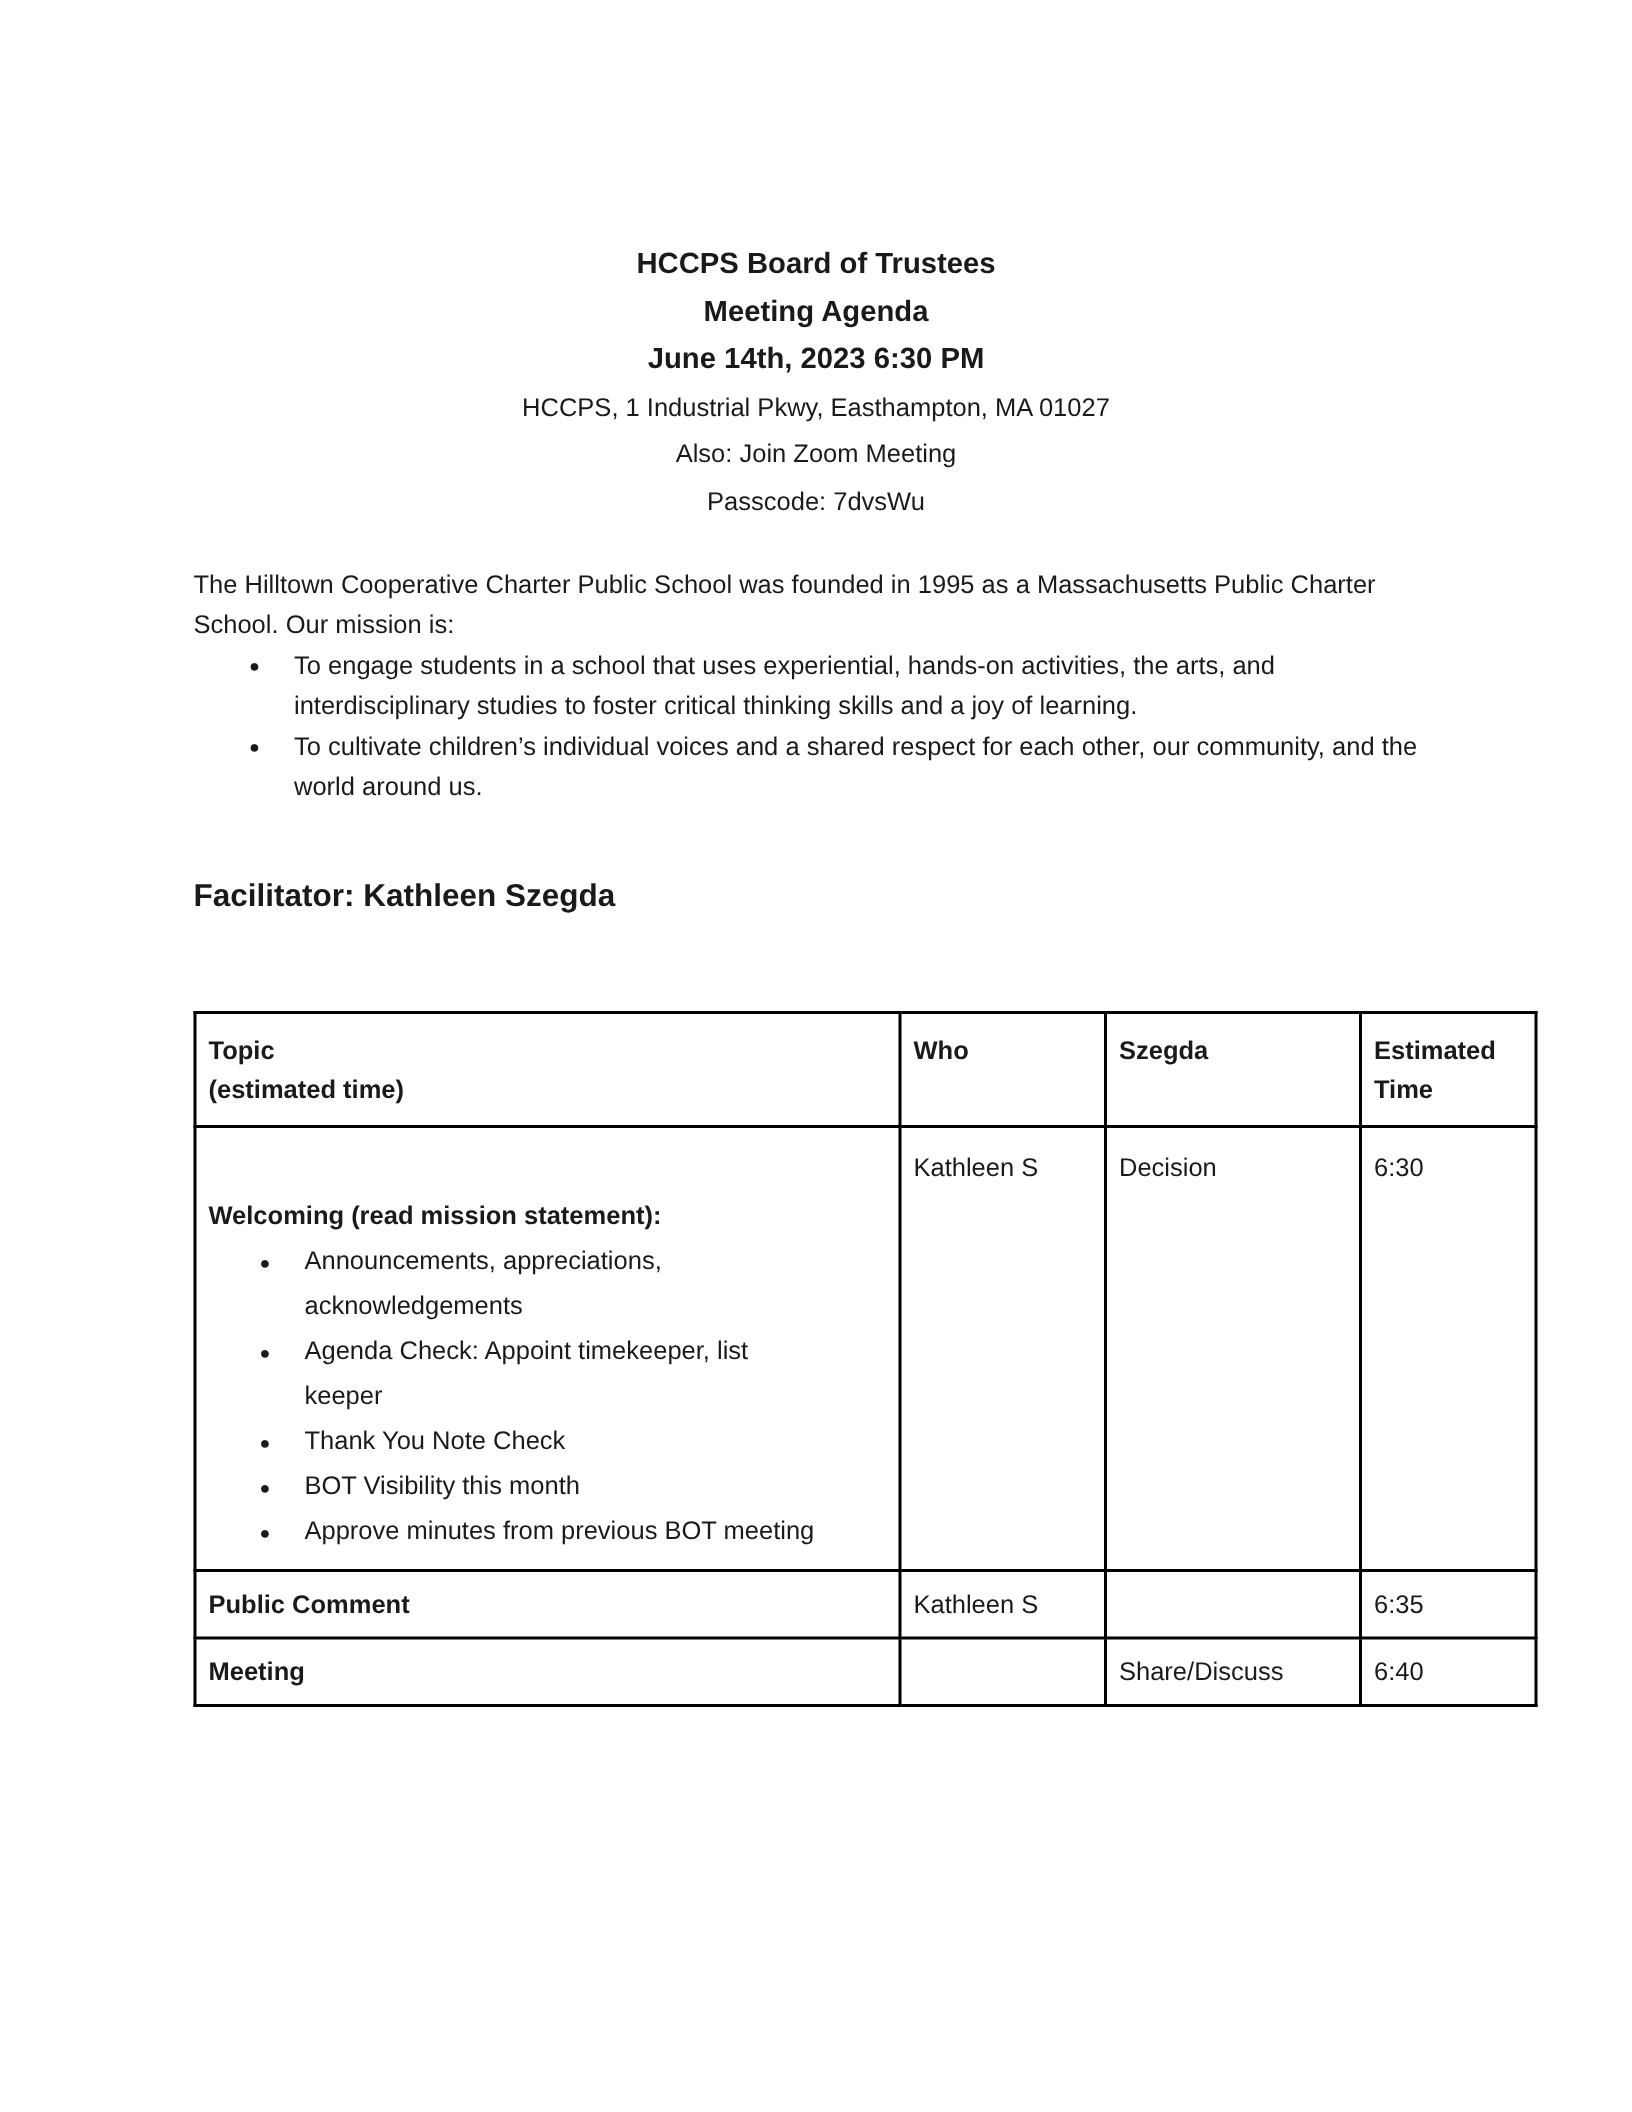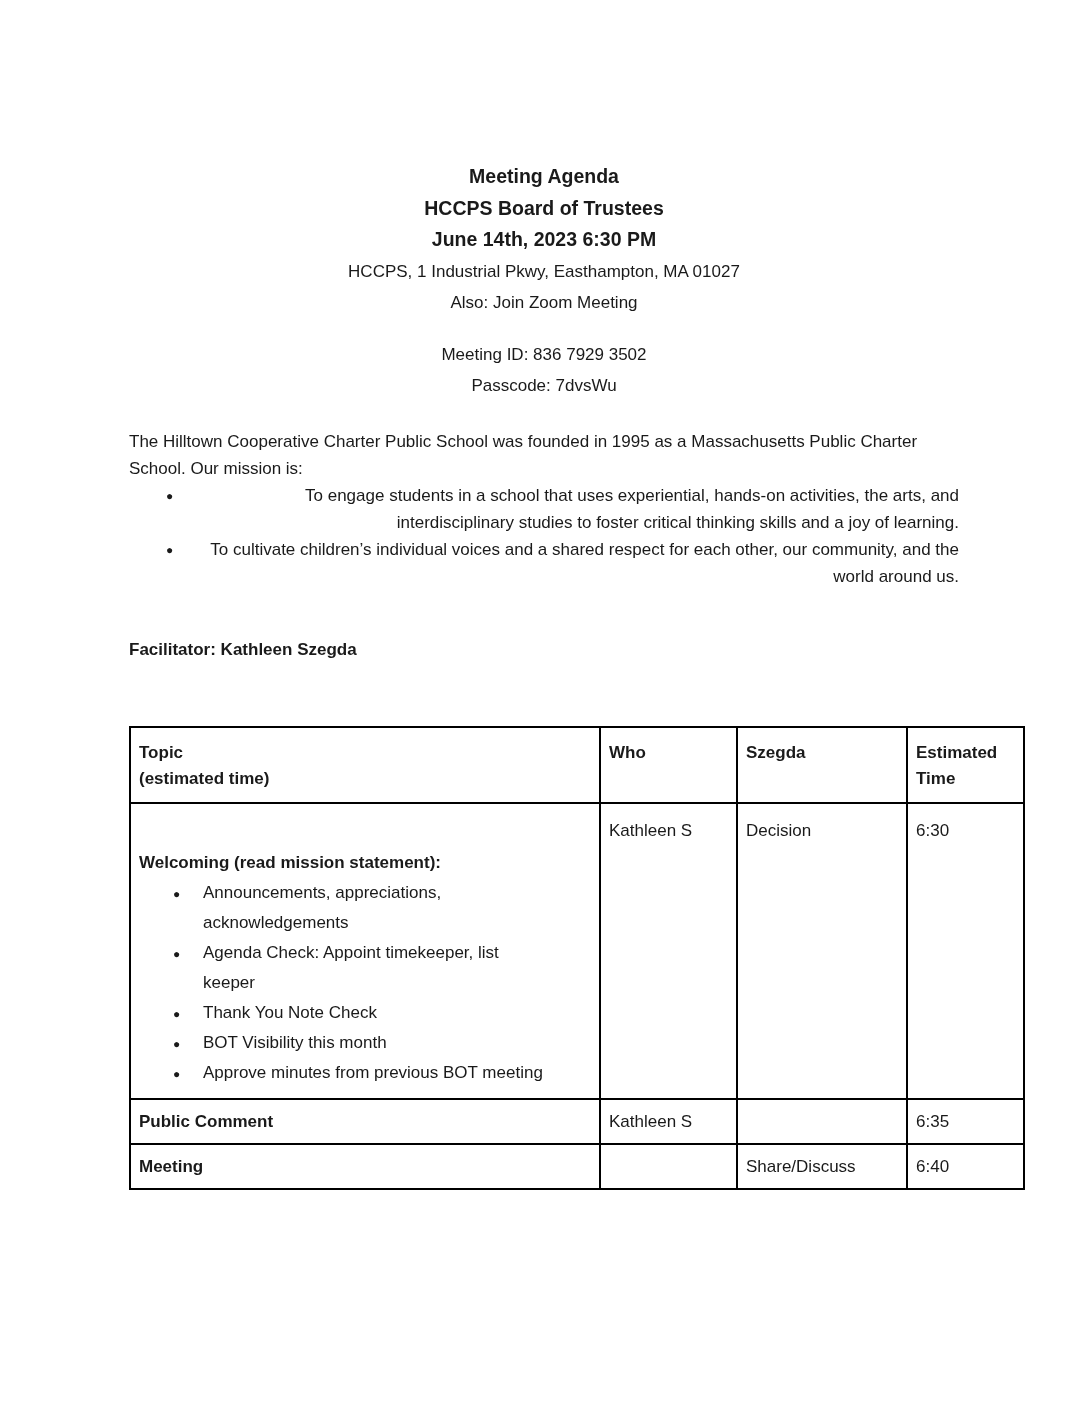--- a/index.html
+++ b/index.html
@@ -34,41 +34,40 @@
   
   .mission-intro {
     margin-top: 26px;
     font-size: 17px;
     line-height: 27px;
     max-width: 830px;
   }
   ul.mission-list {
     list-style: none;
     max-width: 830px;
-    text-align: right;
   }
   ul.mission-list li {
     position: relative;
     padding-left: 67px;
     font-size: 17px;
     line-height: 27px;
   }
   ul.mission-list li::before {
     content: "●";
     position: absolute;
     left: 37px;
     top: 1px;
     font-size: 12px;
   }
 
   
   .facilitator-line {
     margin-top: 46px;
     font-weight: bold;
-    font-size: 17px;
+    font-size: 21px;
     line-height: 27px;
   }
 
   
   table.agenda {
     margin-top: 63px;
     border-collapse: collapse;
     table-layout: fixed;
     width: 894px;
     font-size: 17px;
@@ -113,26 +112,25 @@
     padding-bottom: 14px;
   }
 </style>
 </head>
 <body>
 
 <div class="page">
   <div class="content">
 
     <div class="doc-header">
+      <div class="title-line">HCCPS Board of Trustees</div>
       <div class="title-line">Meeting Agenda</div>
-      <div class="title-line">HCCPS Board of Trustees</div>
       <div class="title-line">June 14th, 2023 6:30 PM</div>
       <div>HCCPS, 1 Industrial Pkwy, Easthampton, MA 01027</div>
       <div>Also: Join Zoom Meeting</div>
-      <div class="meeting-id-line">Meeting ID: 836 7929 3502</div>
       <div>Passcode: 7dvsWu</div>
     </div>
 
     <p class="mission-intro">The Hilltown Cooperative Charter Public School was founded in 1995 as a Massachusetts Public Charter School. Our mission is:</p>
     <ul class="mission-list">
       <li>To engage students in a school that uses experiential, hands-on activities, the arts, and interdisciplinary studies to foster critical thinking skills and a joy of learning.</li>
       <li>To cultivate children’s individual voices and a shared respect for each other, our community, and the world around us.</li>
     </ul>
 
     <p class="facilitator-line">Facilitator: Kathleen Szegda</p>

